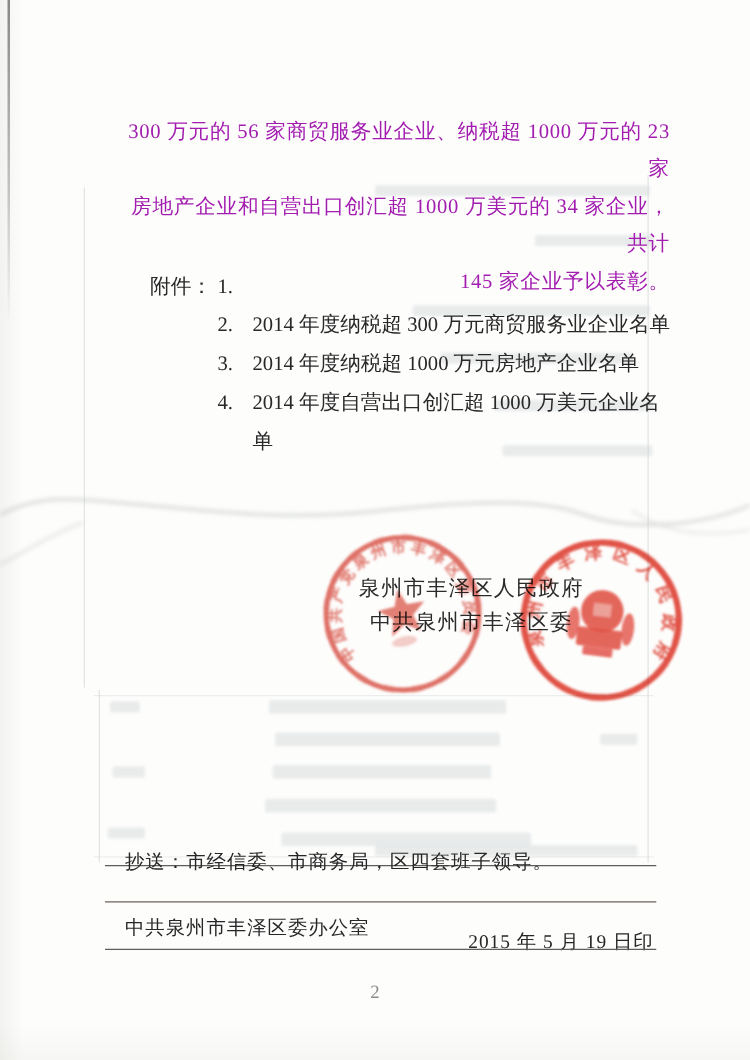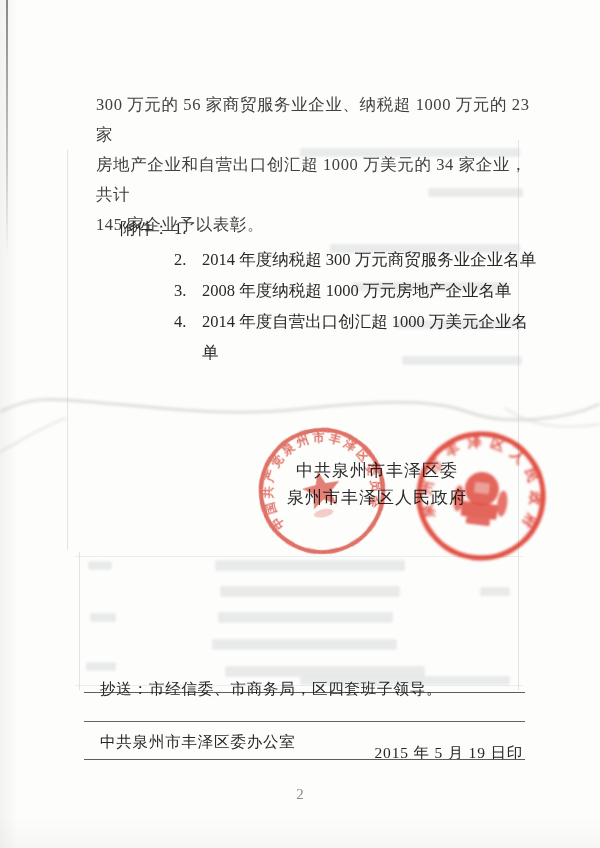--- a/index.html
+++ b/index.html
@@ -12,21 +12,21 @@
          linear-gradient(0deg, rgba(225,225,220,.25) 0px, rgba(255,255,255,0) 30px),
          #fdfdfc;}
   .edge-sliver{position:absolute;left:6px;top:0;width:2px;height:258px;
        background:linear-gradient(180deg, rgba(45,45,45,.55), rgba(45,45,45,.25) 60%, rgba(45,45,45,0));}
   
   .ghost{position:absolute;background:#c9d0d1;filter:blur(1.3px);opacity:.38;border-radius:2px;pointer-events:none;}
   .ghost-line-v{position:absolute;width:1px;background:#c2c9cb;opacity:.45;filter:blur(.4px);pointer-events:none;}
   .ghost-line-h{position:absolute;height:1px;background:#c6cccd;opacity:.3;filter:blur(.4px);pointer-events:none;}
   
   .doc-body{position:absolute;left:96px;top:90px;width:440px;
-       font-size:16.5px;line-height:30px;color:#404040;letter-spacing:.6px;}
+       font-size:16.5px;line-height:30px;color:#a21caf;letter-spacing:.6px;text-align:right;}
   .attachments{position:absolute;left:120px;top:213px;width:420px;
        font-size:16.5px;line-height:31px;color:#282828;}
   .att-row{display:flex;}
   .att-label{width:54px;flex:0 0 54px;}
   .att-no{width:28px;flex:0 0 28px;}
   .signature{position:absolute;left:232px;top:457px;width:290px;text-align:center;
        font-size:17px;line-height:27px;color:#2b2b2b;letter-spacing:1px;}
   .sig-date{letter-spacing:.5px;}
   
   .seal{position:absolute;mix-blend-mode:multiply;pointer-events:none;}
@@ -95,32 +95,32 @@
     <span class="att-no">1.</span>
   </div>
   <div class="att-row">
     <span class="att-label"></span>
     <span class="att-no">2.</span>
     <span>2014 年度纳税超 300 万元商贸服务业企业名单</span>
   </div>
   <div class="att-row">
     <span class="att-label"></span>
     <span class="att-no">3.</span>
-    <span>2008 年度纳税超 1000 万元房地产企业名单</span>
+    <span>2014 年度纳税超 1000 万元房地产企业名单</span>
   </div>
   <div class="att-row">
     <span class="att-label"></span>
     <span class="att-no">4.</span>
     <span>2014 年度自营出口创汇超 1000 万美元企业名单</span>
   </div>
 </div>
 
 <div class="signature">
+  <div>泉州市丰泽区人民政府</div>
   <div>中共泉州市丰泽区委</div>
-  <div>泉州市丰泽区人民政府</div>
 </div>
 
 <svg class="seal seal-party" viewBox="0 0 150 150">
   <defs>
     <path id="arcL" d="M 32 101 A 50 50 0 1 1 118 101" fill="none"></path>
     <filter id="blurL">
         <feGaussianBlur stdDeviation="0.7"></feGaussianBlur>
       </filter>
   </defs>
   <g filter="url(#blurL)" style="stroke:var(--seal-party);fill:var(--seal-party)">

